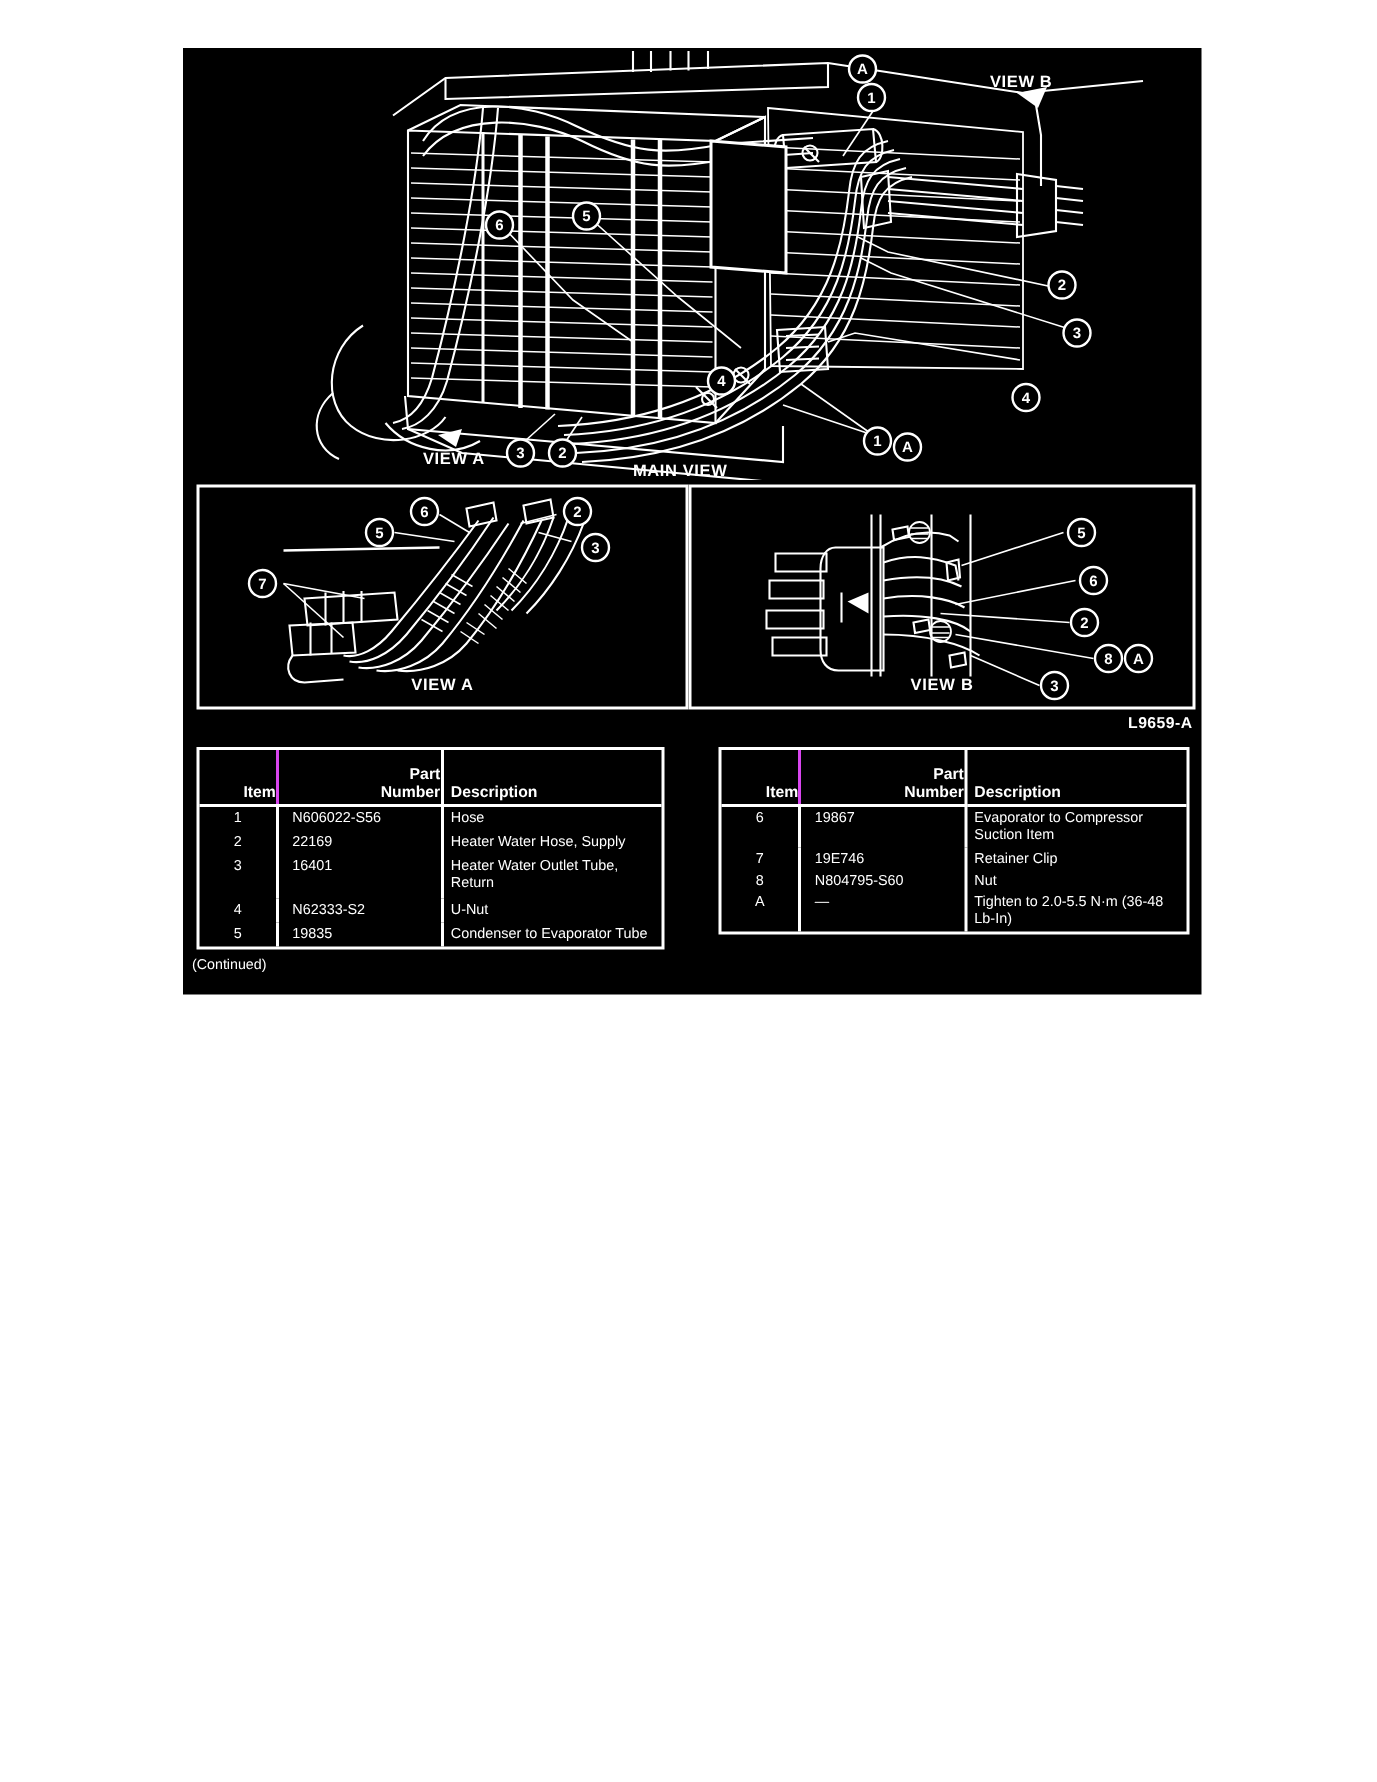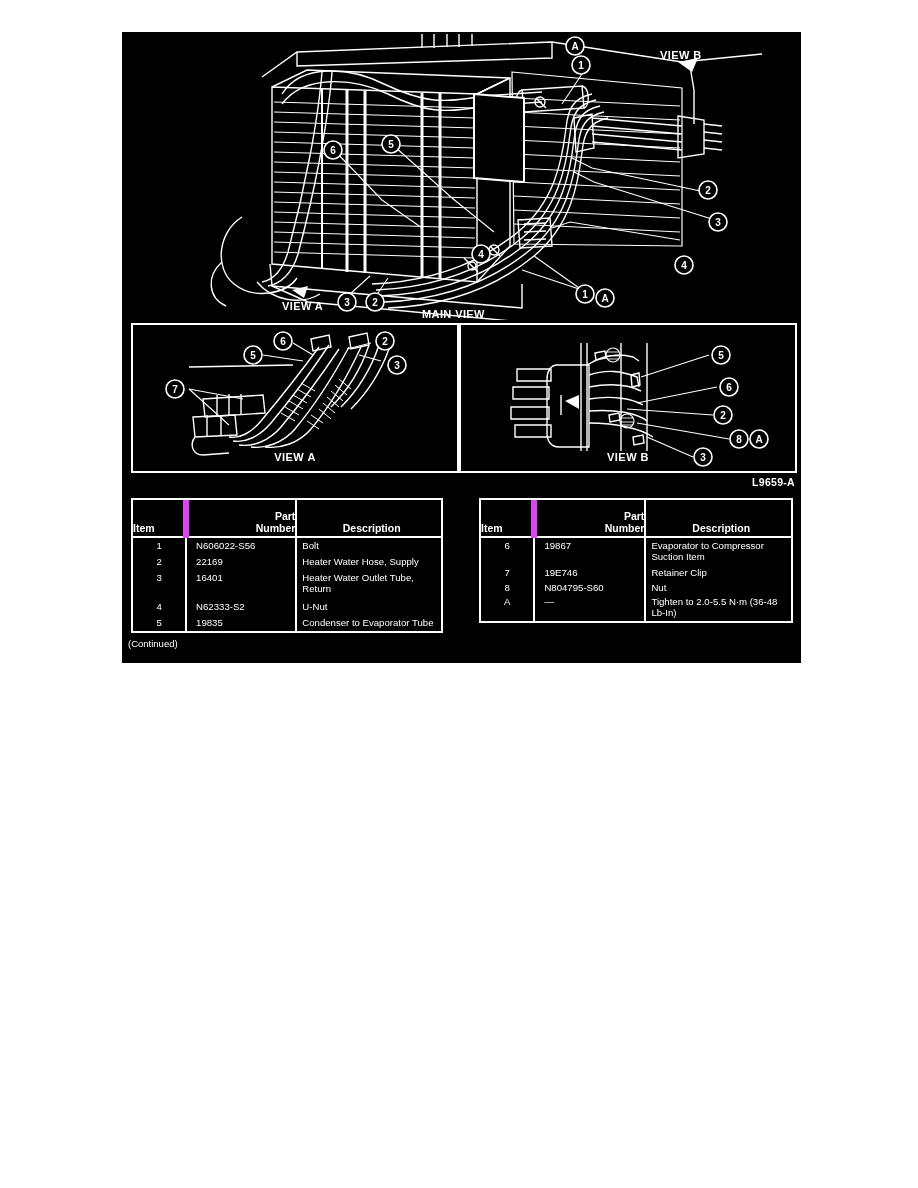--- a/index.html
+++ b/index.html
@@ -115,23 +115,23 @@
     padding: 0;
   }
   .parts-table thead th {
     border-bottom: 2px solid #ffffff;
     font-size: 10.5px;
     font-weight: bold;
     height: 34px;
     vertical-align: bottom;
     padding-bottom: 2px;
   }
-  .col-item   { width: 17%; text-align: left; border-right: 6px solid #d946ef; }
+  .col-item   { width: 17%; text-align: right; border-right: 2px solid #d946ef; }
   .col-part   { width: 36%; text-align: right; border-right: 2px solid #ffffff; }
-  .col-desc   { width: 47%; text-align: center; padding-left: 5px !important; }
+  .col-desc   { width: 47%; text-align: left; padding-left: 5px !important; }
 
   .parts-table tbody td {
     font-size: 9.6px;
     line-height: 11.2px;
     padding-top: 2px;
   }
   td.cell-item { text-align: center; border-right: 2px solid #ffffff; }
   td.cell-part { text-align: left; padding-left: 9px !important; border-right: 2px solid #ffffff; }
   td.cell-desc { text-align: left; padding-left: 5px !important; }
   .hdr-stack { display: block; line-height: 12px; }
@@ -521,21 +521,21 @@
               <span class="hdr-stack">Part</span>
               <span class="hdr-stack">Number</span>
             </th>
             <th class="col-desc">Description</th>
           </tr>
         </thead>
         <tbody>
           <tr>
             <td class="cell-item">1</td>
             <td class="cell-part">N606022-S56</td>
-            <td class="cell-desc">Bolt</td>
+            <td class="cell-desc">Hose</td>
           </tr>
           <tr>
             <td class="cell-item">2</td>
             <td class="cell-part">22169</td>
             <td class="cell-desc">Heater Water Hose, Supply</td>
           </tr>
           <tr>
             <td class="cell-item">3</td>
             <td class="cell-part">16401</td>
             <td class="cell-desc">Heater Water Outlet Tube, Return</td>

